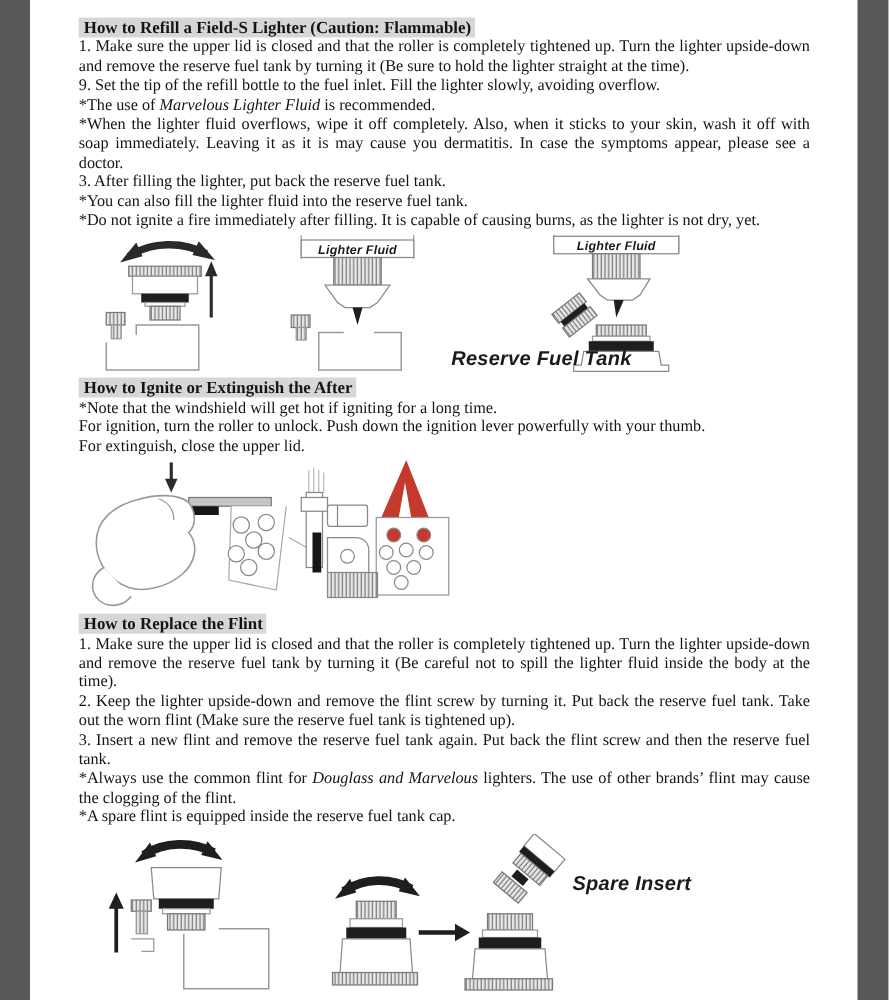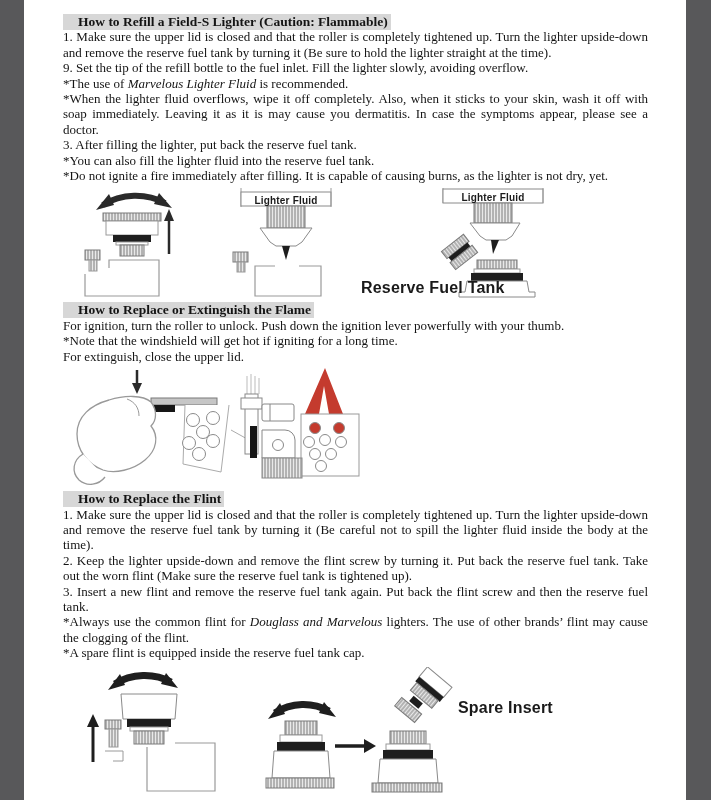--- a/index.html
+++ b/index.html
@@ -8,34 +8,34 @@
     background:#fff; overflow:hidden;
     font-family:"Liberation Serif", serif; color:#141414;
   }
   .strip { position:absolute; top:0; height:800px; background:var(--strip,#58585a); }
   .strip.left  { left:0;  width:24px; }
   .strip.right { right:0; width:25px; }
 
   .content { position:absolute; left:63px; top:14px; width:585px; }
 
   h2 { margin:0; font-size:13.5px; line-height:15.4px; font-weight:bold; }
-  h2 .hl { background:var(--highlight,#d7d7d7); padding:0 3px 1px 15px; }
+  h2 .hl { background:var(--highlight,#d7d7d7); padding:0 3px 1px 4px; }
   p { margin:0; font-size:13px; line-height:15.4px; text-align:justify; }
   p i { font-style:italic; }
 
   .fig-row { position:relative; width:585px; }
   .fig-row svg { display:block; }
   .fig-row1 { height:110px; margin:5px 0 4px; }
   .fig-row2 { height:120px; margin:4px 0 3px; }
   .fig-row3 { height:128px; margin:6px 0 0; }
 
   .fig-label {
     position:absolute; font-family:"Liberation Sans", sans-serif;
     font-weight:bold; font-size:10px; color:#1a1a1a; text-align:center;
-    letter-spacing:.2px; white-space:nowrap;
+    letter-spacing:.2px; white-space:nowrap;font-style:italic;
   }
   .fig-label.side { font-size:16px; text-align:left; }
 </style>
 </head>
 <body>
 
 <div class="stage">
   <div class="strip left"></div>
   <div class="strip right"></div>
 
@@ -106,23 +106,23 @@
           <rect x="408" y="85" width="52" height="8" fill="#1e1e1e"></rect>
           <path d="M404,93 L464,93 L466,104 L472,104 L472,109 L396,109 L396,104 L402,104 Z" fill="#fff" stroke="#8a8a8a"></path>
         </g>
       </svg>
       <div class="fig-label" style="left:178px; top:7px; width:90px;">Lighter Fluid</div>
       <div class="fig-label" style="left:380px; top:4px; width:100px;">Lighter Fluid</div>
       <div class="fig-label side" style="left:298px; top:91px;">Reserve Fuel Tank</div>
     </div>
 
     <section>
-      <h2><span class="hl">How to Replace or Extinguish the Flame</span></h2>
+      <h2><span class="hl">How to Ignite or Extinguish the After</span></h2>
+      <p>*Note that the windshield will get hot if igniting for a long time.</p>
       <p>For ignition, turn the roller to unlock. Push down the ignition lever powerfully with your thumb.</p>
-      <p>*Note that the windshield will get hot if igniting for a long time.</p>
       <p>For extinguish, close the upper lid.</p>
     </section>
 
     <div class="fig-row fig-row2">
       <svg width="585" height="120" viewBox="0 0 585 120">
         <defs>
           <pattern id="r2" width="3" height="6" patternUnits="userSpaceOnUse">
             <rect width="3" height="6" fill="#e9e9e9"></rect>
               <line x1="1" y1="0" x2="1" y2="6" stroke="#7c7c7c" stroke-width="1"></line>
           </pattern>

